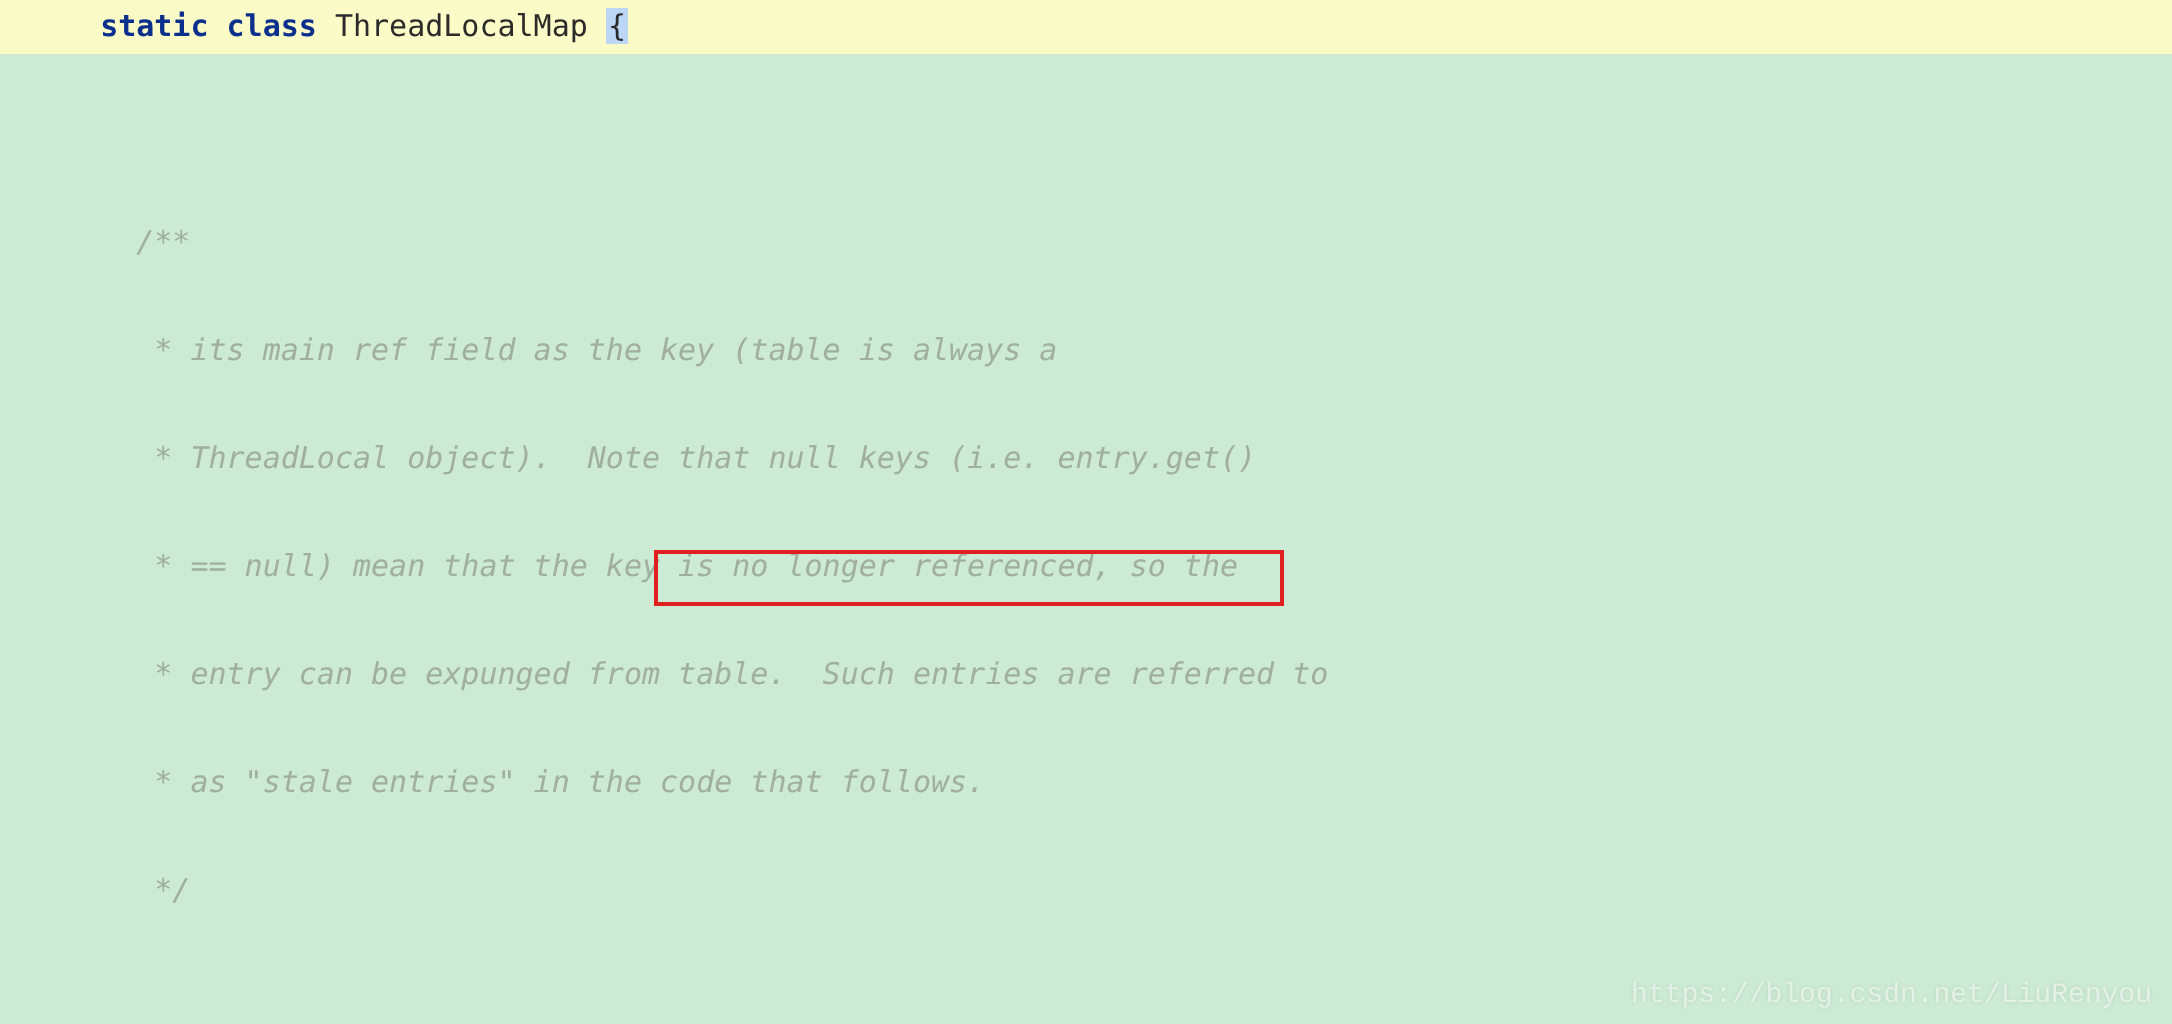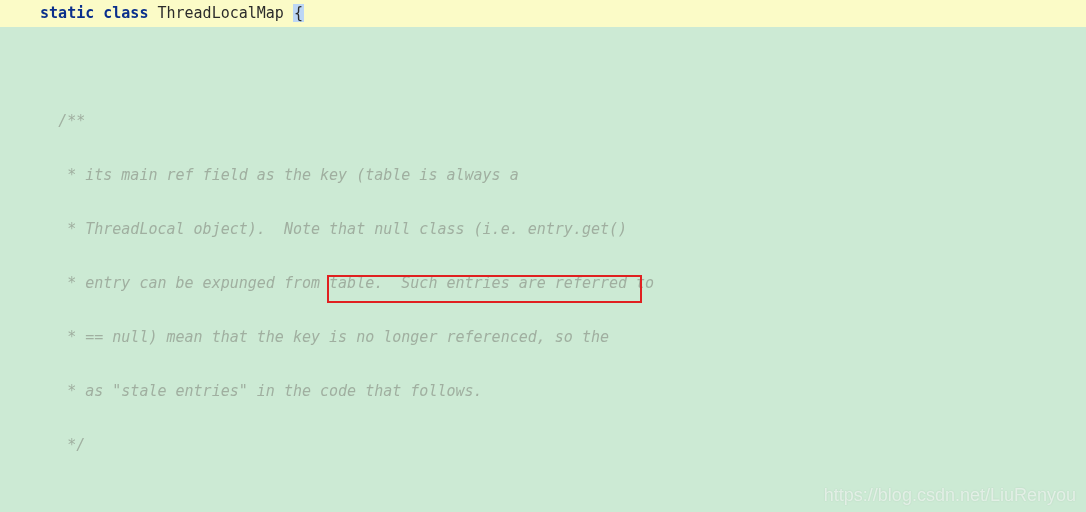--- a/index.html
+++ b/index.html
@@ -21,21 +21,21 @@
   pre {
     margin: 0;
     padding: 0;
     white-space: pre;
     line-height: 27px;
   }
   .line {
     display: block;
     height: 27px;
     line-height: 27px;
-    padding-left: 22px;
+    padding-left: 32px;
     position: relative;
   }
   .line.header {
     background: #fbfbc7;
   }
   .kw { color: #0a2f8c; font-weight: bold; }  
   .id { color: #2b2b2b; }                      
   .cm { color: #a0afa0; font-style: italic; }
   .plain { color: #2b2b2b; }
 
@@ -49,37 +49,37 @@
     border: 2px solid #e02020;
     pointer-events: none;
     box-sizing: border-box;
   }
 
   .watermark {
     position: absolute;
     right: 10px;
     bottom: 6px;
     color: rgba(255,255,255,0.55);
-    font-family: Liberation Sans, sans-serif;
-    font-size: 18px;
+    font-family: Liberation Mono, monospace;
+    font-size: 14px;
     pointer-events: none;
     text-shadow: 0 0 2px rgba(0,0,0,0.1);
   }
 </style>
 </head>
 <body>
 
 <div class="code-area">
 <pre><span class="line header">  <span class="kw">static</span> <span class="kw">class</span> <span class="id">ThreadLocalMap</span> <span class="plain sel-brace">{</span></span>
 <span class="line"><span class="plain"></span></span>
 <span class="line">    <span class="cm">/**</span></span>
 <span class="line">    <span class="cm"> * its main ref field as the key (table is always a</span></span>
-<span class="line">    <span class="cm"> * ThreadLocal object).  Note that null class (i.e. entry.get()</span></span>
+<span class="line">    <span class="cm"> * ThreadLocal object).  Note that null keys (i.e. entry.get()</span></span>
+<span class="line">    <span class="cm"> * == null) mean that the key is no longer referenced, so the</span></span>
 <span class="line">    <span class="cm"> * entry can be expunged from table.  Such entries are referred to</span></span>
-<span class="line">    <span class="cm"> * == null) mean that the key is no longer referenced, so the</span></span>
 <span class="line">    <span class="cm"> * as "stale entries" in the code that follows.</span></span>
 <span class="line">    <span class="cm"> */</span></span>
 
 
 
 
 
 
 
 

